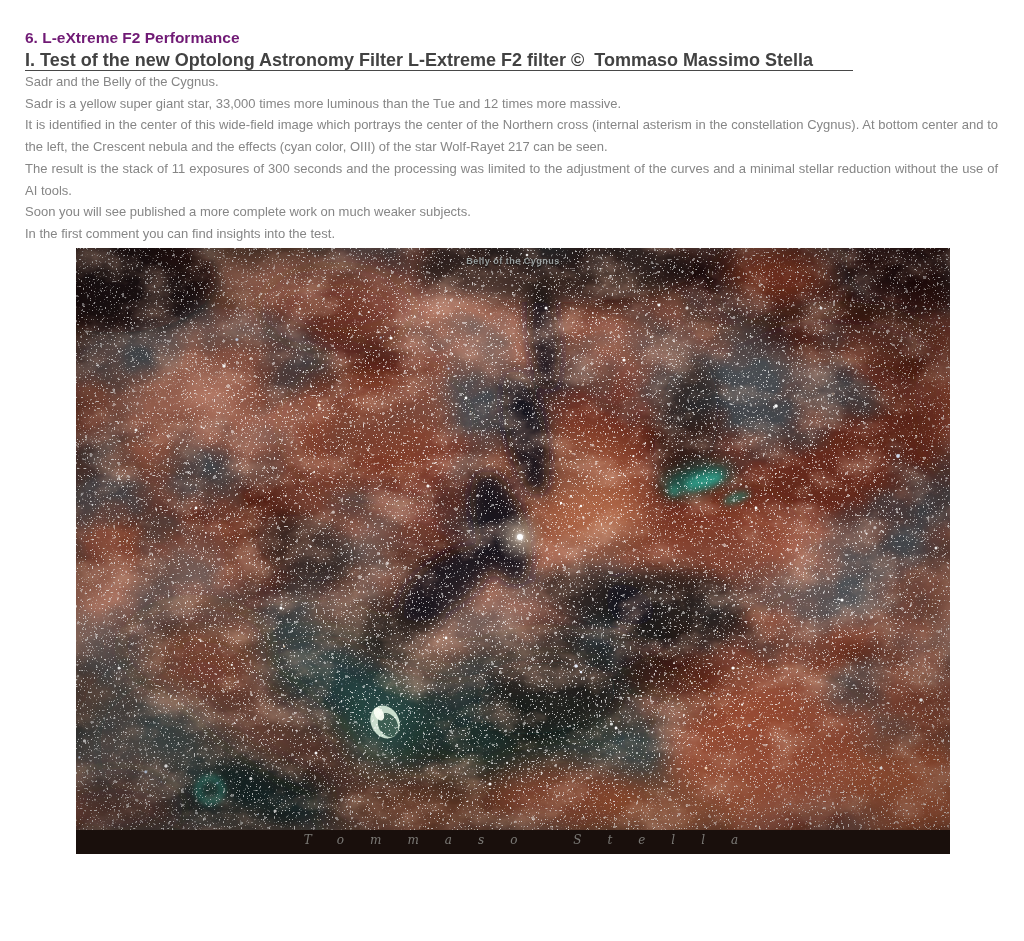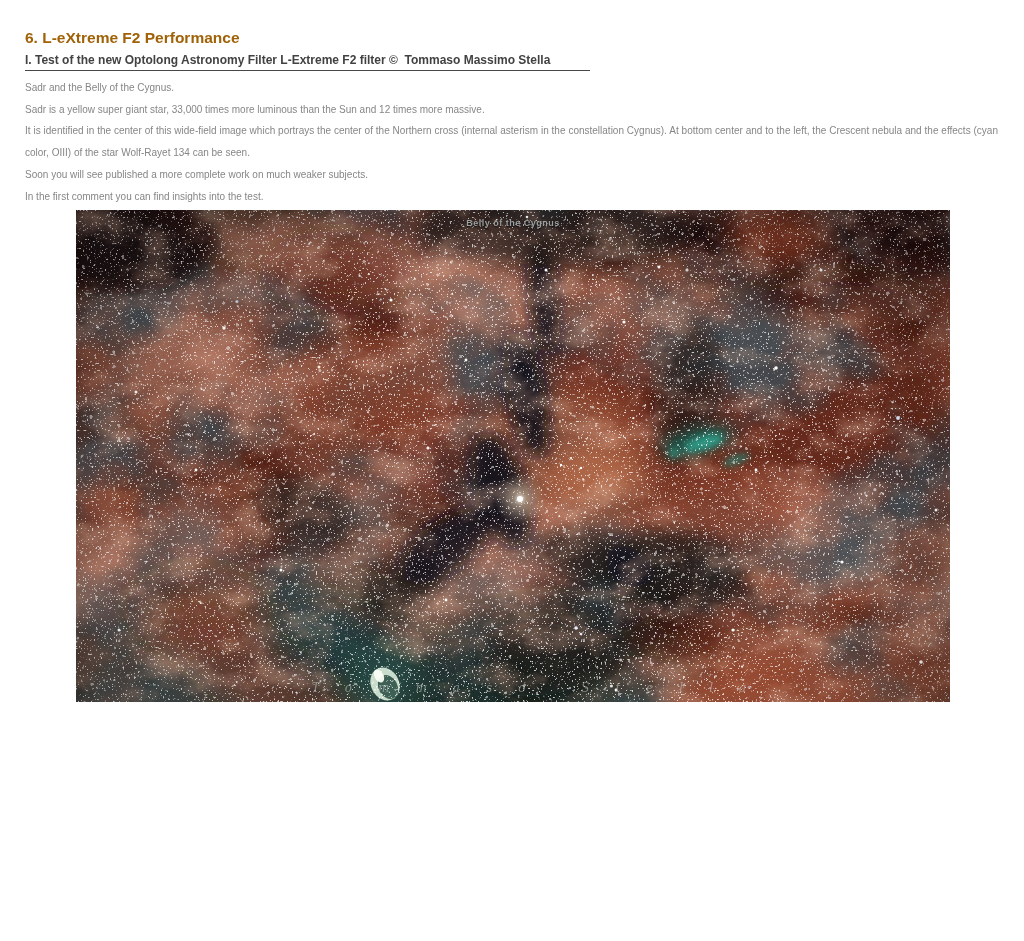--- a/index.html
+++ b/index.html
@@ -4,61 +4,62 @@
 <style>
   html, body { margin:0; padding:0; }
   body {
     width:1024px; height:941px; overflow:hidden;
     background:#ffffff;
     font-family:"Liberation Sans", sans-serif;
   }
   .page { padding:28px 25px 20px 25px; }
   .heading {
     margin:0 0 5px 0;
-    font-size:15.5px; line-height:19px; font-weight:bold; color:#a16207;
+    font-size:15.5px; line-height:19px; font-weight:bold; color:#701a75;
   }
-  .subheading { margin:0 0 6px 0; font-size:12px; line-height:17px; }
+  .subheading { margin:0 0 0 0; font-size:18px; line-height:17px; }
   .subheading .u {
     display:inline-block; font-weight:bold; color:#424242;
     border-bottom:1.5px solid #474747; padding:0 40px 1px 0;
   }
   p.body {
     margin:0; width:973px;
-    font-size:10px; line-height:21.7px; color:#868686;
+    font-size:13px; line-height:21.7px; color:#868686;
     text-align:justify;
   }
   .photo {
-    position:relative; width:874px; height:492px;
+    position:relative; width:874px; height:606px;
     margin:3px 0 8px 51px; background:#190f0c; overflow:hidden;
   }
   .photo svg { display:block; }
   .photo-label {
     position:absolute; top:8px; left:0; width:100%; text-align:center;
     font-size:9px; font-weight:bold; letter-spacing:0.5px; color:#9aa0a0;
     text-shadow:0 1px 2px rgba(0,0,0,0.95);
   }
   .watermark {
-    position:absolute; bottom:7px; left:16px; width:100%; text-align:center;
+    position:absolute; bottom:7px; left:8px; width:100%; text-align:center;
     font-family:"DejaVu Serif", serif; font-style:italic;
     font-size:12px; letter-spacing:26px; text-indent:26px; white-space:nowrap;
     color:rgba(200,205,202,0.55);
   }
 </style>
 </head>
 <body>
 
 <div class="page">
 
   <h1 class="heading">6. L-eXtreme F2 Performance</h1>
 
   <h2 class="subheading"><span class="u">I. Test of the new Optolong Astronomy Filter L-Extreme F2 filter ©&nbsp; Tommaso Massimo Stella</span></h2>
 
   <p class="body">Sadr and the Belly of the Cygnus.</p>
-  <p class="body">Sadr is a yellow super giant star, 33,000 times more luminous than the Sun and 12 times more massive.</p>
-  <p class="body">It is identified in the center of this wide-field image which portrays the center of the Northern cross (internal asterism in the constellation Cygnus). At bottom center and to the left, the Crescent nebula and the effects (cyan color, OIII) of the star Wolf-Rayet 134 can be seen.</p>
+  <p class="body">Sadr is a yellow super giant star, 33,000 times more luminous than the Tue and 12 times more massive.</p>
+  <p class="body">It is identified in the center of this wide-field image which portrays the center of the Northern cross (internal asterism in the constellation Cygnus). At bottom center and to the left, the Crescent nebula and the effects (cyan color, OIII) of the star Wolf-Rayet 217 can be seen.</p>
+  <p class="body">The result is the stack of 11 exposures of 300 seconds and the processing was limited to the adjustment of the curves and a minimal stellar reduction without the use of AI tools.</p>
   <p class="body">Soon you will see published a more complete work on much weaker subjects.</p>
   <p class="body">In the first comment you can find insights into the test.</p>
 
   <div class="photo">
     <svg width="874" height="582" viewBox="0 0 874 582" aria-hidden="true">
       <defs>
         <filter id="fBlurXL" x="-60%" y="-60%" width="220%" height="220%">
             <feGaussianBlur stdDeviation="32"></feGaussianBlur>
           </filter>
         <filter id="fBlurL" x="-70%" y="-70%" width="240%" height="240%">

